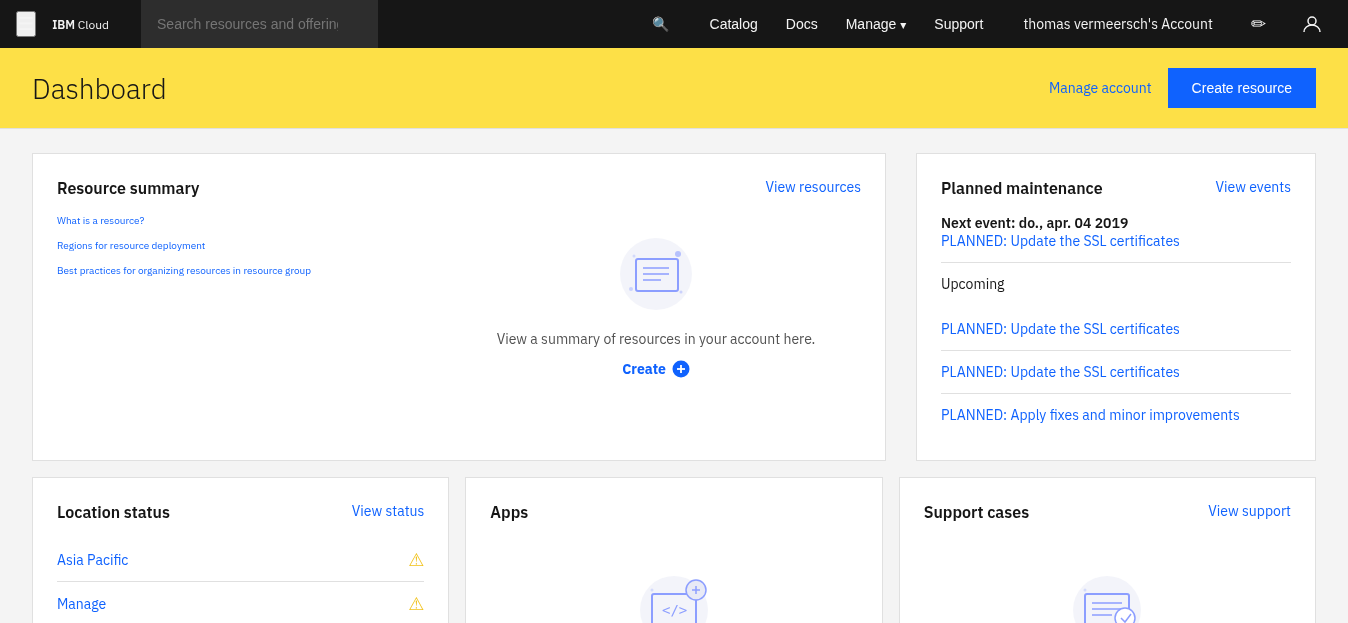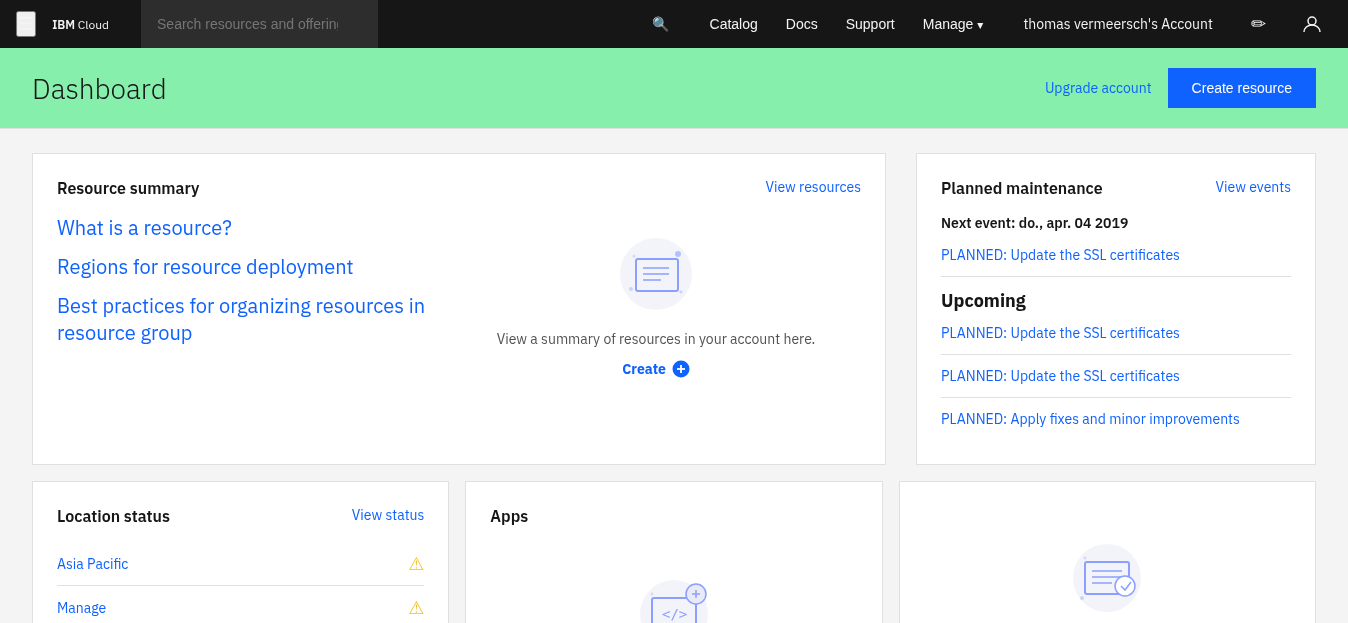--- a/index.html
+++ b/index.html
@@ -31,21 +31,21 @@
     }
     .topnav-search-wrap { position: relative; flex: 1; max-width: 560px; }
     .topnav-search-icon { position: absolute; right: 12px; top: 50%; transform: translateY(-50%); color: #8d8d8d; }
     .topnav-links { display: flex; align-items: center; gap: 4px; margin-left: auto; }
     .topnav-link { color: #f4f4f4; background: none; border: none; padding: 0 12px; height: 39px; cursor: pointer; font-size: 14px; white-space: nowrap; display: flex; align-items: center; gap: 4px; }
     .topnav-account { color: #f4f4f4; font-size: 14px; white-space: nowrap; padding: 0 12px; }
     .topnav-icon-btn { color: #f4f4f4; background: none; border: none; padding: 0 10px; height: 48px; cursor: pointer; font-size: 18px; display: flex; align-items: center; }
 
     
     .page-header {
-      background: #86efac;
+      background: #fde047;
       padding: 20px 32px;
       display: flex;
       align-items: center;
       border-bottom: 1px solid #e0e0e0;
     }
     .page-title { font-size: 28px; font-weight: 300; color: #161616; flex: 1; }
     .upgrade-link { color: #0f62fe; font-size: 14px; text-decoration: none; margin-right: 16px; }
     .create-resource-btn {
       background: #0f62fe;
       color: #fff;
@@ -67,33 +67,33 @@
       border: 1px solid #e0e0e0;
       padding: 24px;
     }
     .card-header { display: flex; align-items: flex-start; justify-content: space-between; margin-bottom: 16px; }
     .card-title { font-size: 16px; font-weight: 600; color: #161616; }
     .card-link { color: #0f62fe; font-size: 14px; text-decoration: none; white-space: nowrap; }
 
     
     .resource-summary-content { display: flex; align-items: flex-start; gap: 24px; min-height: 200px; }
     .resource-links { display: flex; flex-direction: column; gap: 12px; flex: 1; }
-    .resource-link { color: #0f62fe; font-size: 20px; text-decoration: none; }
+    .resource-link { color: #0f62fe; font-size: 10px; text-decoration: none; }
     .resource-empty { display: flex; flex-direction: column; align-items: center; justify-content: center; flex: 1; padding: 20px; }
     .resource-empty-text { color: #525252; font-size: 14px; margin-bottom: 12px; }
     .resource-create-link { color: #0f62fe; font-size: 14px; text-decoration: none; display: flex; align-items: center; gap: 6px; font-weight: bold; }
 
     
     .illustration { margin-bottom: 12px; }
 
     
-    .maintenance-event-title { font-size: 14px; font-weight: 600; color: #161616; margin-bottom: 14px; }
+    .maintenance-event-title { font-size: 14px; font-weight: 600; color: #161616; margin-bottom: 0; }
     .maintenance-event-link { color: #0f62fe; font-size: 14px; text-decoration: none; }
     .maintenance-divider { border: none; border-top: 1px solid #e0e0e0; margin: 12px 0; }
-    .upcoming-title { font-size: 18px; font-weight: 700; color: #161616; margin-bottom: 12px; }
+    .upcoming-title { font-size: 14px; font-weight: 400; color: #161616; margin-bottom: 27px; }
     .upcoming-item { margin-bottom: 12px; }
 
     
     .location-item { display: flex; align-items: center; justify-content: space-between; padding: 10px 0; border-bottom: 1px solid #e0e0e0; }
     .location-link { color: #0f62fe; font-size: 14px; text-decoration: none; }
     .warning-icon { color: #f1c21b; font-size: 18px; }
 
     
     .card-bottom { min-height: 140px; display: flex; align-items: center; justify-content: center; }
 
@@ -108,39 +108,39 @@
   <span class="topnav-brand">
     <span>IBM </span><strong>Cloud</strong>
   </span>
   <div class="topnav-search-wrap">
     <input class="topnav-search" type="text" placeholder="Search resources and offerings..." style="">
     <span class="topnav-search-icon">🔍</span>
   </div>
   <div class="topnav-links">
     <button class="topnav-link">Catalog</button>
     <button class="topnav-link">Docs</button>
-    <button class="topnav-link">Support</button>
     <button class="topnav-link">
       <span>Manage</span>
       <span class="chevron-down"></span>
     </button>
+    <button class="topnav-link">Support</button>
   </div>
   <span class="topnav-account">thomas vermeersch's Account</span>
   <button class="topnav-icon-btn">✏</button>
   <button class="topnav-icon-btn">
     <svg width="20" height="20" viewBox="0 0 20 20" fill="none" xmlns="http://www.w3.org/2000/svg">
       <circle cx="10" cy="7" r="4" stroke="#f4f4f4" stroke-width="1.5"></circle>
       <path d="M2 18c0-4 3.6-7 8-7s8 3 8 7" stroke="#f4f4f4" stroke-width="1.5"></path>
     </svg>
   </button>
 </nav>
 
 <header class="page-header">
   <h1 class="page-title">Dashboard</h1>
-  <a class="upgrade-link" href="#">Upgrade account</a>
+  <a class="upgrade-link" href="#">Manage account</a>
   <button class="create-resource-btn">Create resource</button>
 </header>
 
 <main class="main-content">
 
   <div class="dashboard-grid">
 
     <div class="card">
       <div class="card-header">
         <span class="card-title">Resource summary</span>
@@ -240,20 +240,24 @@
           <line x1="62" y1="18" x2="62" y2="26" stroke="#8c9eff" stroke-width="1.5"></line>
           <line x1="58" y1="22" x2="66" y2="22" stroke="#8c9eff" stroke-width="1.5"></line>
           <circle cx="15" cy="62" r="2" fill="#8c9eff" opacity="0.4"></circle>
           <circle cx="67" cy="60" r="1.5" fill="#8c9eff" opacity="0.4"></circle>
           <circle cx="18" cy="22" r="1.5" fill="#8c9eff" opacity="0.3"></circle>
         </svg>
       </div>
     </div>
 
     <div class="card">
+      <div class="card-header">
+        <span class="card-title">Support cases</span>
+        <a class="card-link" href="#">View support</a>
+      </div>
       <div class="card-bottom">
         <svg width="80" height="80" viewBox="0 0 80 80" xmlns="http://www.w3.org/2000/svg">
           <circle cx="40" cy="42" r="34" fill="#e8eaf6" opacity="0.5"></circle>
           <rect x="18" y="26" width="44" height="32" rx="2" fill="none" stroke="#8c9eff" stroke-width="2"></rect>
           <line x1="25" y1="35" x2="55" y2="35" stroke="#8c9eff" stroke-width="1.5"></line>
           <line x1="25" y1="41" x2="55" y2="41" stroke="#8c9eff" stroke-width="1.5"></line>
           <line x1="25" y1="47" x2="45" y2="47" stroke="#8c9eff" stroke-width="1.5"></line>
           <circle cx="58" cy="50" r="10" fill="#fff" stroke="#8c9eff" stroke-width="1.5"></circle>
           <path d="M54 50 L58 54 L64 46" stroke="#8c9eff" stroke-width="1.5" fill="none"></path>
           <circle cx="15" cy="62" r="2" fill="#8c9eff" opacity="0.4"></circle>

